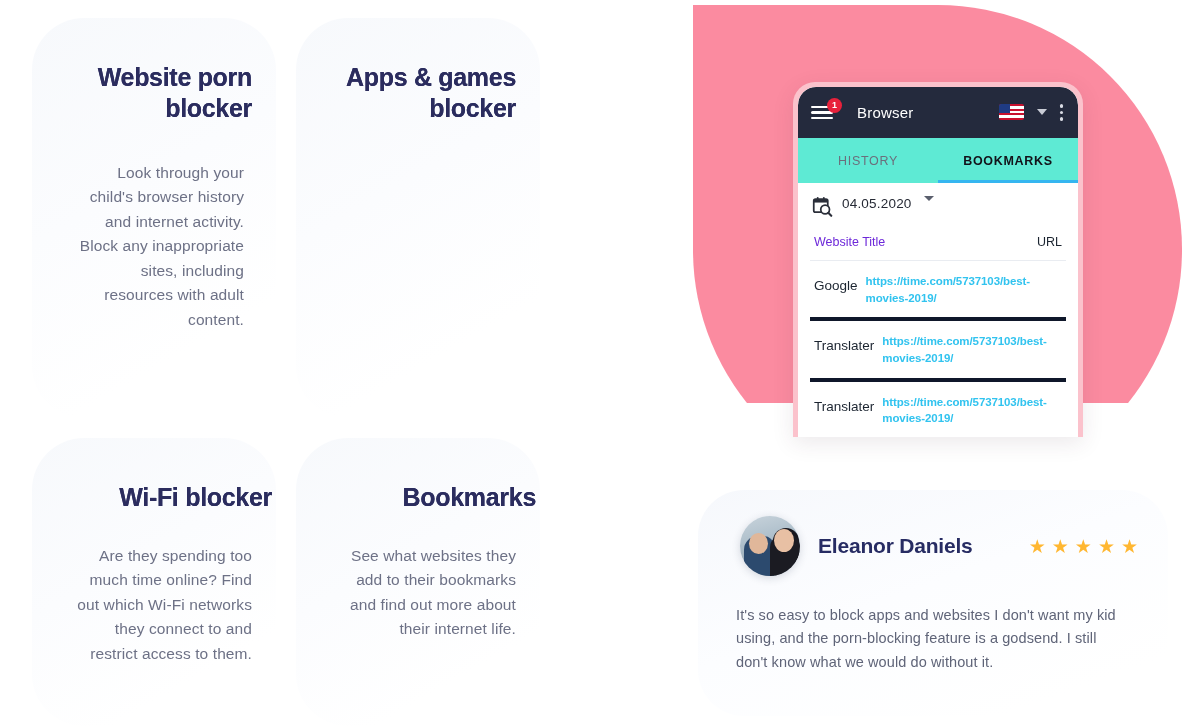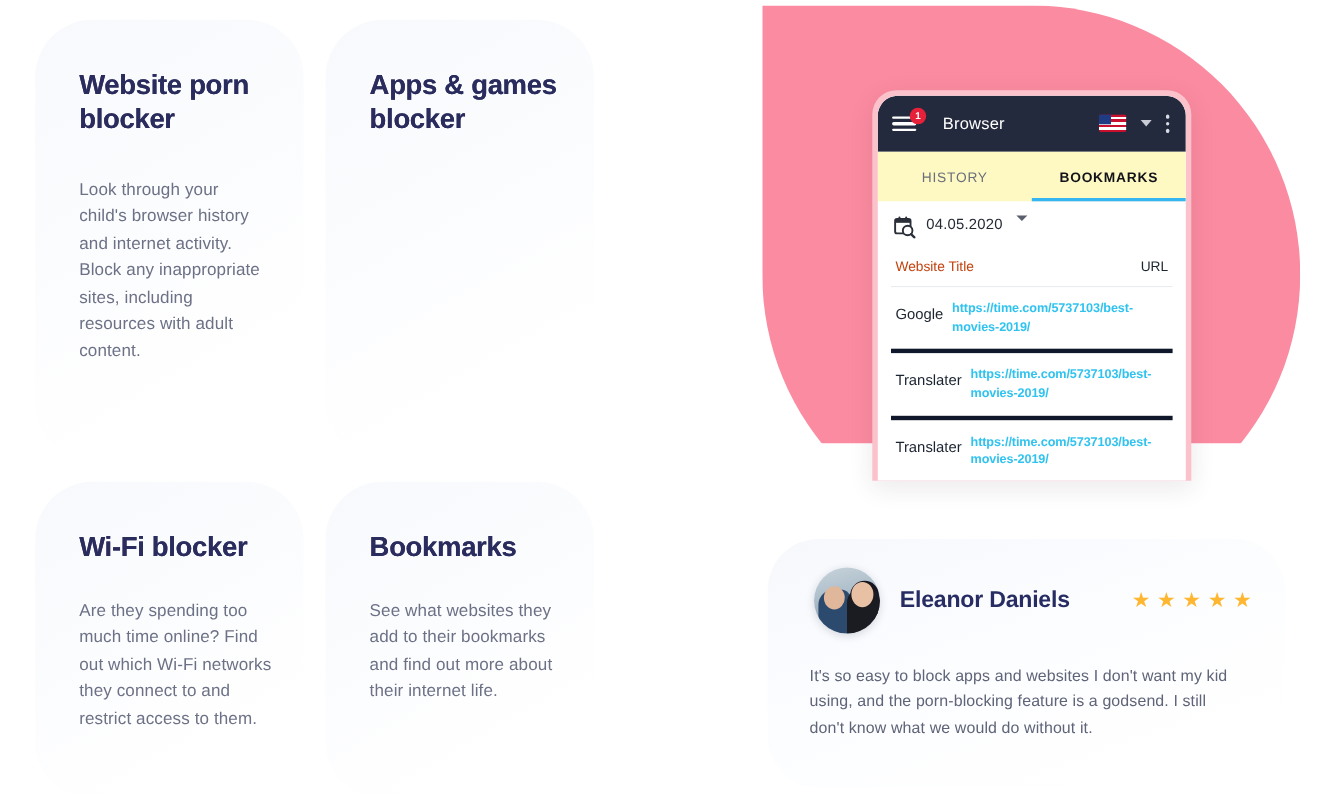--- a/index.html
+++ b/index.html
@@ -10,20 +10,21 @@
     overflow: hidden;
   }
   #root { position: relative; width: 1200px; height: 726px; }
 
   
   .feature-card {
     position: absolute;
     border-radius: 52px;
     background: linear-gradient(150deg, #f7f9fc 0%, #fbfcfe 42%, #ffffff 78%);
     padding: 0;
+    text-align: right;
   }
   .feature-card.c1 { left: 32px;  top: 18px;  width: 244px; height: 400px; }
   .feature-card.c2 { left: 296px; top: 18px;  width: 244px; height: 400px; }
   .feature-card.c3 { left: 32px;  top: 438px; width: 244px; height: 288px; }
   .feature-card.c4 { left: 296px; top: 438px; width: 244px; height: 288px; }
 
   .feature-title {
     position: absolute;
     left: 40px; top: 44px;
     width: 180px;
@@ -113,40 +114,40 @@
   }
   .appbar-right { margin-left: auto; display: flex; align-items: center; gap: 13px; }
   .flag { width: 25px; height: 16px; border-radius: 2px; overflow: hidden; position: relative; display: block; }
   .flag .stripes { position: absolute; inset: 0;
     background: repeating-linear-gradient(#c8102e 0 2.3px, #ffffff 2.3px 4.6px); }
   .flag .canton { position: absolute; left: 0; top: 0; width: 11px; height: 8.6px; background: #1f3b83; }
   .chev-down { width: 0; height: 0; border-left: 5.5px solid transparent; border-right: 5.5px solid transparent; border-top: 6px solid #c9ccd6; display:block; }
   .kebab { display: flex; flex-direction: column; gap: 3px; cursor: pointer; }
   .kebab b { width: 3.4px; height: 3.4px; border-radius: 50%; background: #d9dce4; display: block; }
 
-  .tabs { display: flex; height: 45px; background: #fef9c3; }
+  .tabs { display: flex; height: 45px; background: #5eead4; }
   .tab {
     flex: 1; display: flex; align-items: center; justify-content: center;
     font-size: 12.5px; letter-spacing: 0.7px; color: #6b6f7c; position: relative;
     cursor: pointer;
   }
   .tab.active { color: #12131a; font-weight: 700; }
   .tab.active::after {
     content: ""; position: absolute; left: 0; right: 0; bottom: 0;
     height: 2.6px; background: #35b6f0;
   }
 
   .datebar { display: flex; align-items: flex-start; gap: 9px; padding: 13px 0 12px 14px; }
   .cal-search { width: 21px; height: 21px; position: relative; flex: 0 0 auto; }
   .date-text { font-size: 13.5px; color: #262a35; letter-spacing: 0.2px; }
   .date-chev { width: 0; height: 0; border-left: 5px solid transparent; border-right: 5px solid transparent; border-top: 5.5px solid #5a5f6d; margin-left: 3px; }
 
   .tbl { margin: 0 12px; }
   .tbl-head { display: flex; justify-content: space-between; padding: 6px 4px 11px 4px; border-bottom: 1px solid #e9ecf1; }
-  .th-title { font-size: 12.5px; color: #c2410c; font-weight: 400; }
+  .th-title { font-size: 12.5px; color: #6d28d9; font-weight: 400; }
   .th-url { font-size: 12.5px; color: #1b2430; font-weight: 400; }
   .tbl-row { display: flex; justify-content: space-between; align-items: flex-start; padding: 12px 4px 11px 4px; border-bottom: 4px solid #0f172a; gap: 8px; }
   .td-site { font-size: 13.5px; color: #1b2430; padding-top: 5px; white-space: nowrap; }
   .td-url { font-size: 11.5px; color: #31c3ef; font-weight: 700; line-height: 1.45; letter-spacing: -0.1px; cursor: pointer; }
 
   
   .testimonial {
     position: absolute;
     left: 698px; top: 490px;
     width: 470px; height: 226px;

